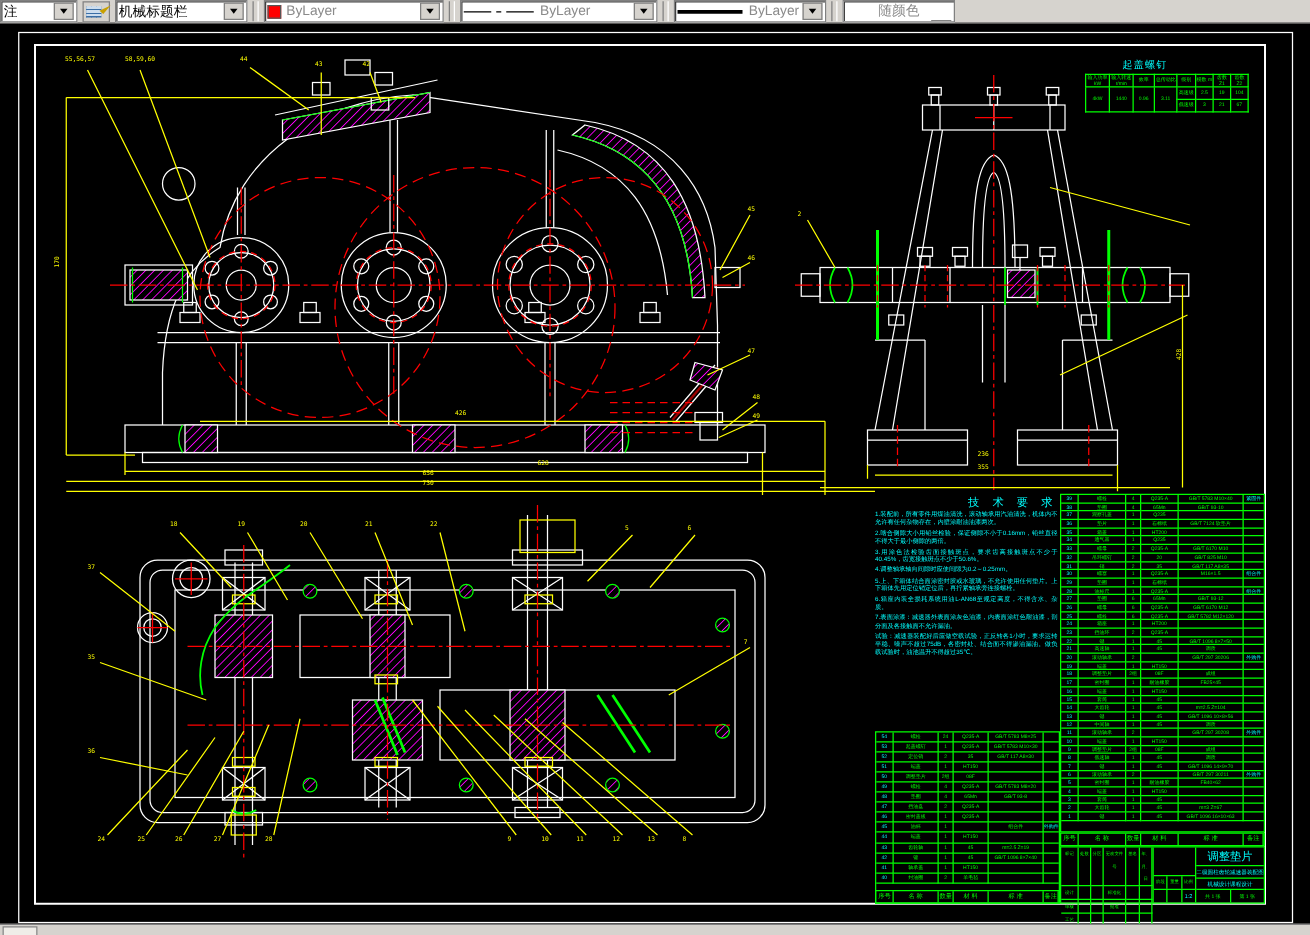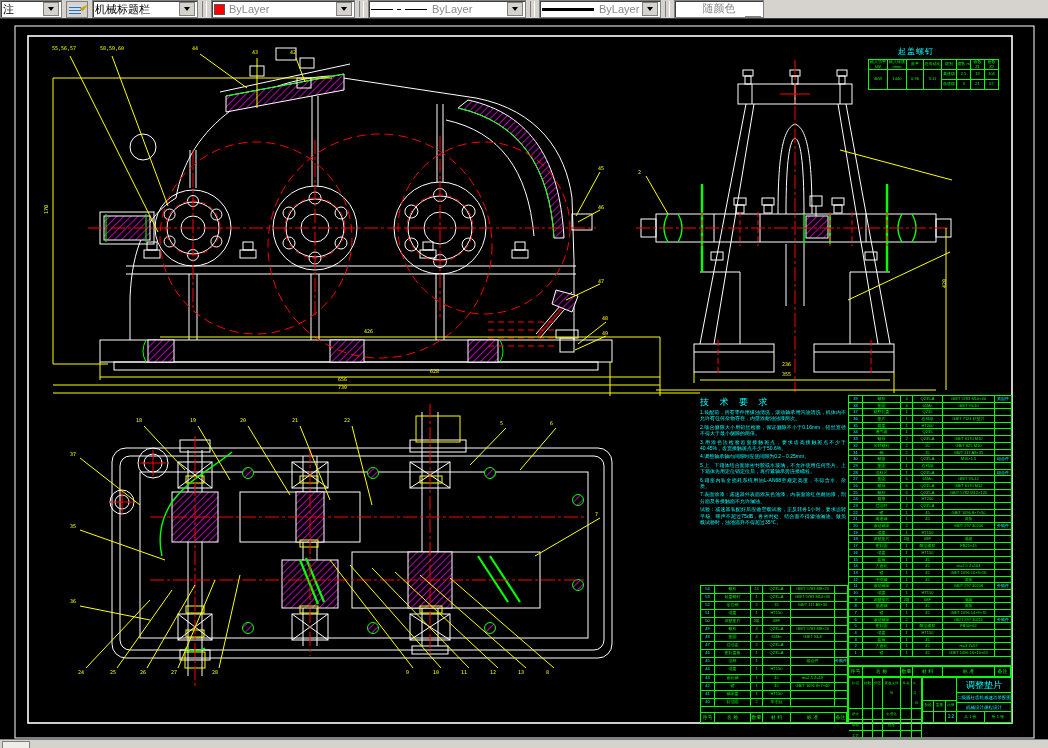--- a/index.html
+++ b/index.html
@@ -28,21 +28,21 @@
   
   .statusbar{position:absolute;left:0;bottom:0;width:1048px;height:8px;background:#d6d3ce;z-index:9;
     border-top:1px solid #808080;}
   .statusbar .stub{position:absolute;left:2px;top:1px;width:26px;height:6px;background:#efede8;border:1px solid #808080;}
   
   .dwg{position:absolute;left:0;top:0;width:1048px;height:748px;}
   .co,.dim{position:absolute;color:#ffff00;font:5px/5px "DejaVu Sans Mono","Liberation Mono",monospace;white-space:nowrap;z-index:4;}
   .rot{transform:rotate(-90deg);transform-origin:left top;}
   
   .techreq{position:absolute;left:700px;top:396px;width:146px;height:188px;color:#00ffff;z-index:4;}
-  .techreq .trtitle{font-size:9px;letter-spacing:4px;text-align:left;margin-bottom:0;color:#00ffff;}
+  .techreq .trtitle{font-size:9px;letter-spacing:4px;text-align:right;margin-bottom:0;color:#00ffff;}
   .techreq .tl{font-size:5px;line-height:6.4px;margin:0 0 2px 0;text-align:justify;}
   
   .params{position:absolute;left:868px;top:59px;width:141px;z-index:4;}
   .params .ptitle{position:absolute;left:30px;top:-13px;color:#00ffff;font-size:8px;white-space:nowrap;letter-spacing:1px;}
   .params table{border-collapse:collapse;}
   .params td{border:1px solid #00ff00;color:#00ff00;font-size:4px;line-height:4.5px;text-align:center;
     padding:0;height:9px;overflow:hidden;max-width:18px;}
   
   .bom{position:absolute;z-index:4;border:1px solid #00ff00;box-sizing:border-box;}
   .bom .row{display:grid;box-sizing:border-box;}

